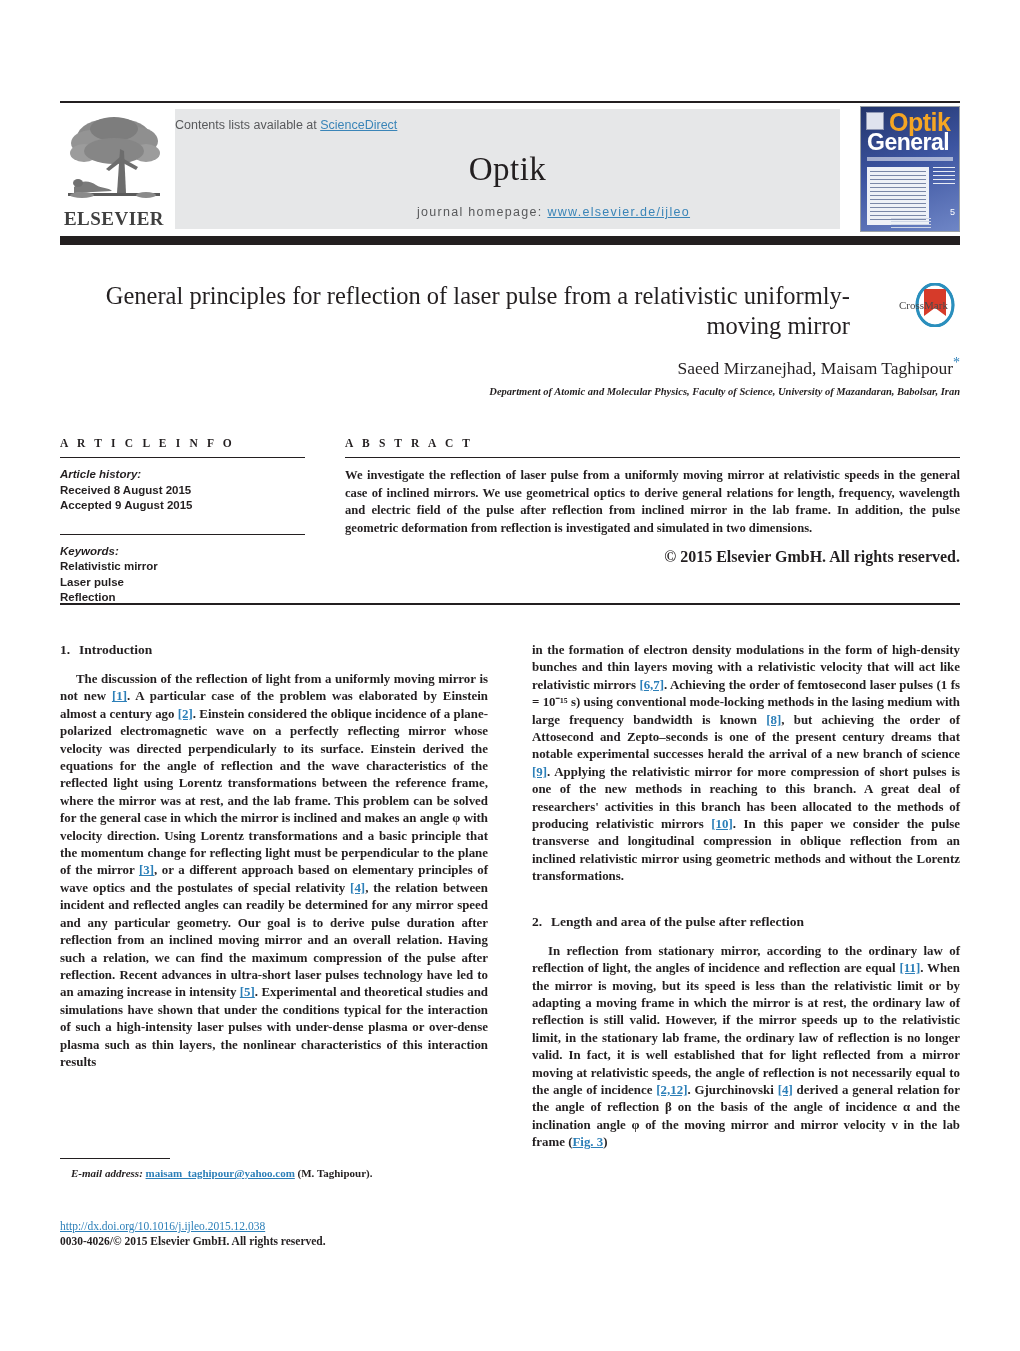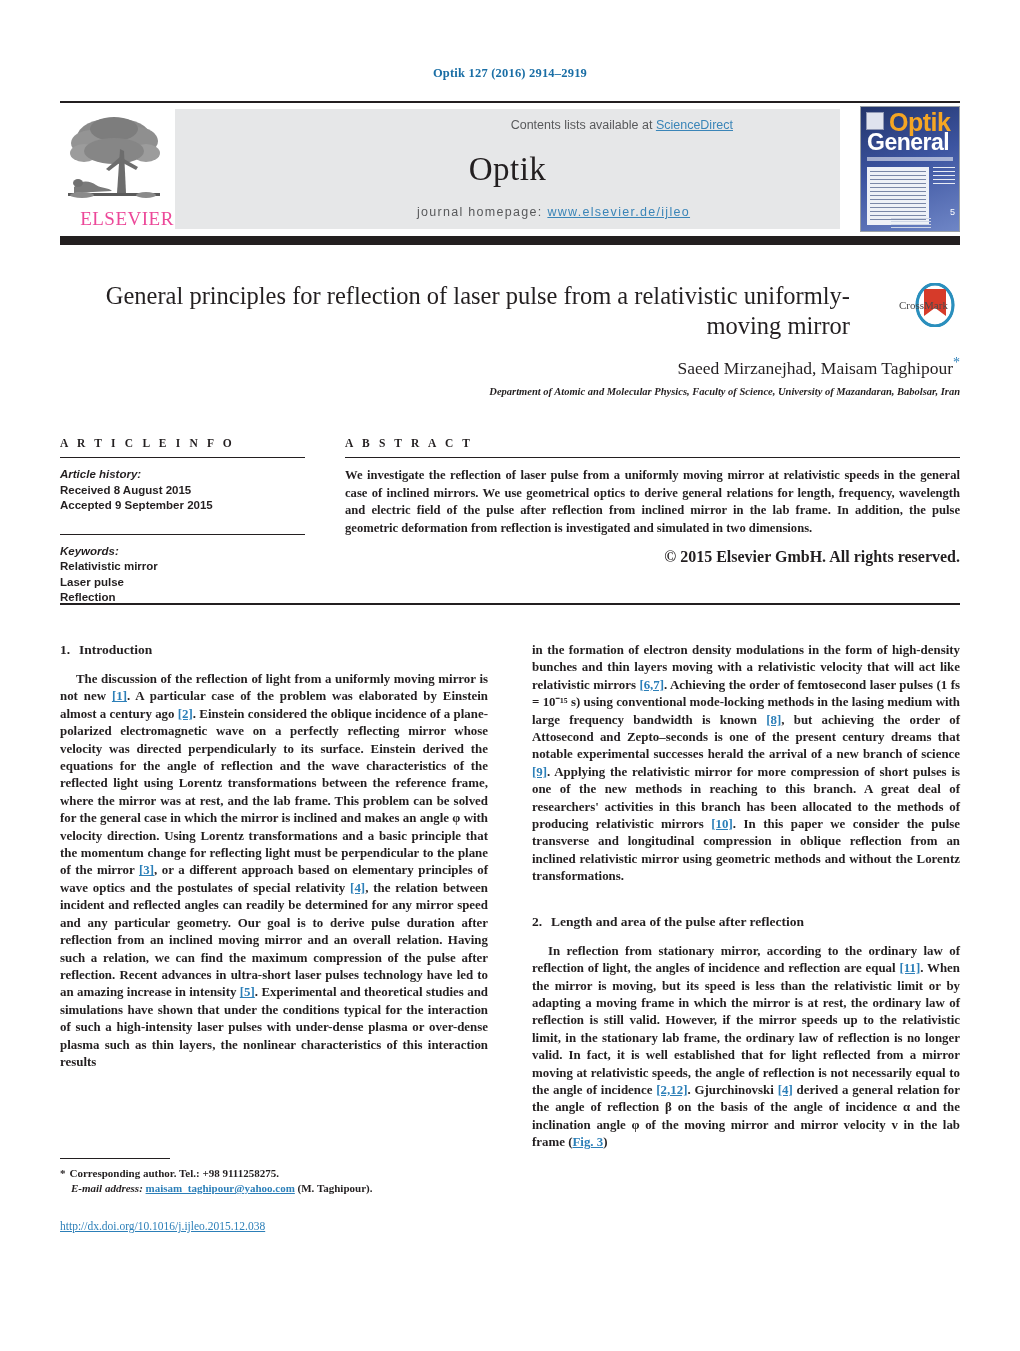--- a/index.html
+++ b/index.html
@@ -58,41 +58,40 @@
     height: 124px;
   }
   .tree-svg { display: block; }
   .elsevier-word {
     position: absolute;
     left: 0; bottom: 2px;
     width: 104px;
     text-align: center;
     font-family: "Liberation Serif", serif;
     font-size: 19px;
-    font-weight: normal;
-    color: #ec4899;
+    font-weight: bold;
+    color: #404040;
     letter-spacing: .5px;
     line-height: 20px;
-    margin-left: 13px;
   }
 
   .masthead-center {
     position: absolute;
     left: 115px;
     top: 8px;
     width: 665px;
     height: 120px;
     background: #e6e7e8;
   }
   .contents-line {
     position: absolute;
     top: 9px;
     left: 0;
     width: 558px;
-    text-align: right;
+    text-align: left;
     font-family: "Liberation Sans", sans-serif;
     font-size: 12.5px;
     color: #58595b;
   }
   .contents-line .sd {
     color: #3a85b8;
   }
   .journal-name {
     position: absolute;
     top: 42px;
@@ -429,21 +428,20 @@
     line-height: 15px;
     color: #231f20;
     font-weight: bold;
   }
 </style>
 </head>
 <body>
 
 <div class="page">
 
-  <div class="running-head">Optik 127 (2016) 2914–2919</div>
 
   <div class="masthead">
     <div class="masthead-rule-top"></div>
 
     <div class="elsevier-logo">
       <svg class="tree-svg" width="104" height="104" viewBox="0 0 104 104" aria-hidden="true">
         <g fill="#4d4d4d">
 
           <ellipse cx="52" cy="30" rx="37" ry="19" fill="#8a8a8a"></ellipse>
           <ellipse cx="30" cy="36" rx="21" ry="13" fill="#949494"></ellipse>
@@ -513,21 +511,21 @@
     </div>
   </div>
 
   <div class="infoabs">
     <div class="info-col">
       <div class="col-head">A R T I C L E   I N F O</div>
       <hr class="hr-thin">
       <div class="info-group">
         <div class="lbl">Article history:</div>
         <div>Received 8 August 2015</div>
-        <div>Accepted 9 September 2015</div>
+        <div>Accepted 9 August 2015</div>
       </div>
       <hr class="hr-thin" style="margin-top:20px">
       <div class="info-group">
         <div class="lbl">Keywords:</div>
         <div>Relativistic mirror</div>
         <div>Laser pulse</div>
         <div>Reflection</div>
       </div>
     </div>
 
@@ -561,27 +559,25 @@
         <span class="num">2.</span><span>Length and area of the pulse after reflection</span>
       </h2>
       <p class="para indent para-2">
         <span>In reflection from stationary mirror, according to the ordinary law of reflection of light, the angles of incidence and reflection are equal </span><a class="ref" href="#">[11]</a><span>. When the mirror is moving, but its speed is less than the relativistic limit or by adapting a moving frame in which the mirror is at rest, the ordinary law of reflection is still valid. However, if the mirror speeds up to the relativistic limit, in the stationary lab frame, the ordinary law of reflection is no longer valid. In fact, it is well established that for light reflected from a mirror moving at relativistic speeds, the angle of reflection is not necessarily equal to the angle of incidence </span><a class="ref" href="#">[2,12]</a><span>. Gjurchinovski </span><a class="ref" href="#">[4]</a><span> derived a general relation for the angle of reflection β on the basis of the angle of incidence α and the inclination angle φ of the moving mirror and mirror velocity v in the lab frame (</span><a class="ref" href="#">Fig. 3</a><span>)</span>
       </p>
     </div>
   </div>
 
   <div class="footnote">
     <div class="fn-rule"></div>
-    <div class="fn-line">
-      <span class="star">*</span><span>Corresponding author. Tel.: +98 9111258275.</span>
-    </div>
     <div class="fn-line fn-indent">
       <span class="fn-em">E-mail address:</span>
       <a class="fn-mail" href="#">maisam_taghipour@yahoo.com</a>
       <span>(M. Taghipour).</span>
     </div>
   </div>
 
   <div class="doi-block">
     <a class="doi-line" href="#">http://dx.doi.org/10.1016/j.ijleo.2015.12.038</a>
+    <div class="issn-line">0030-4026/© 2015 Elsevier GmbH. All rights reserved.</div>
   </div>
 
 </div>
 
 </body></html>

